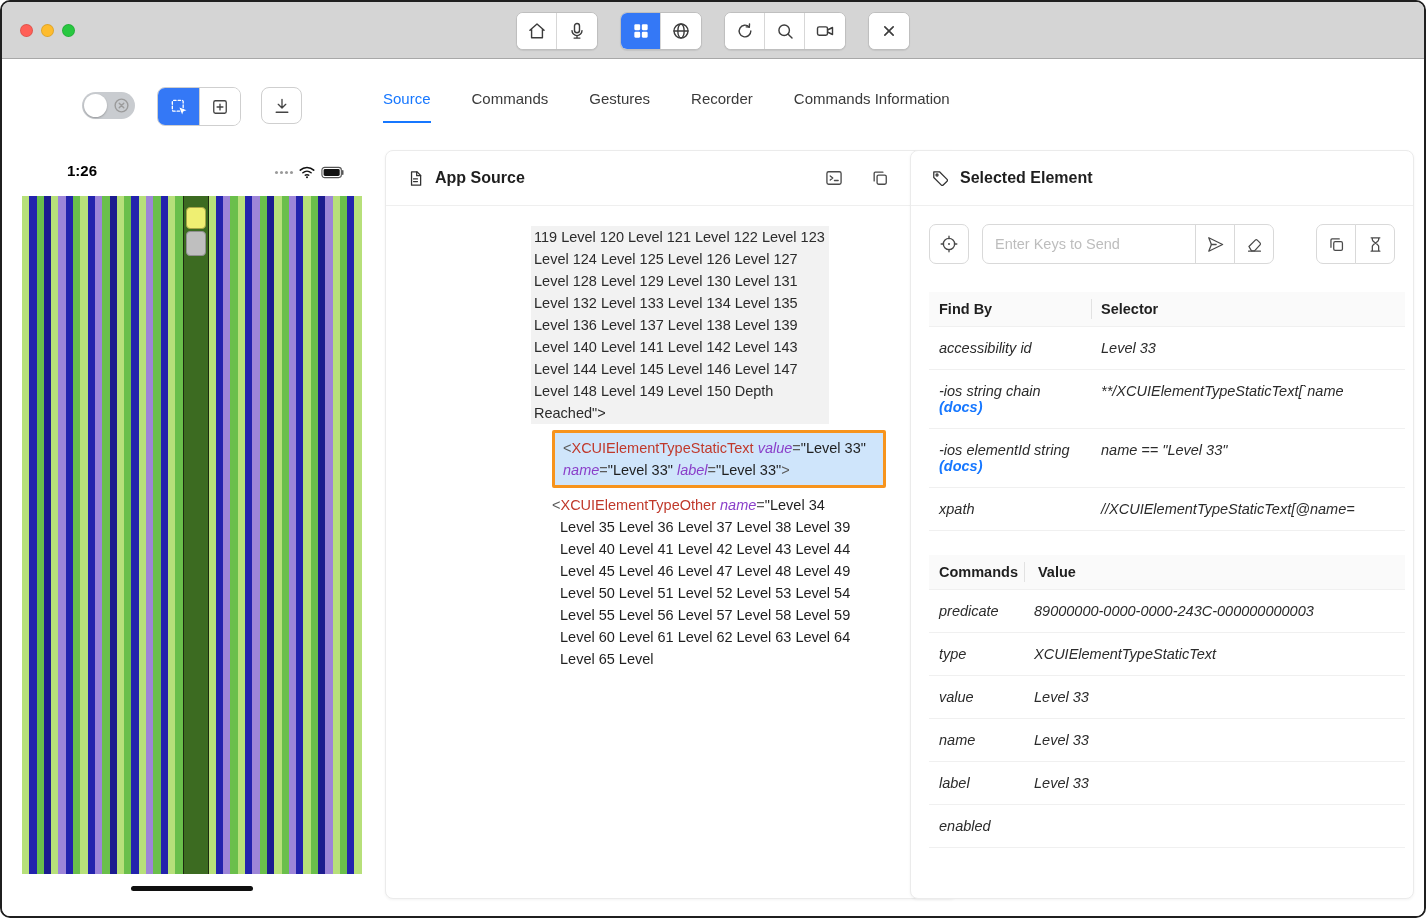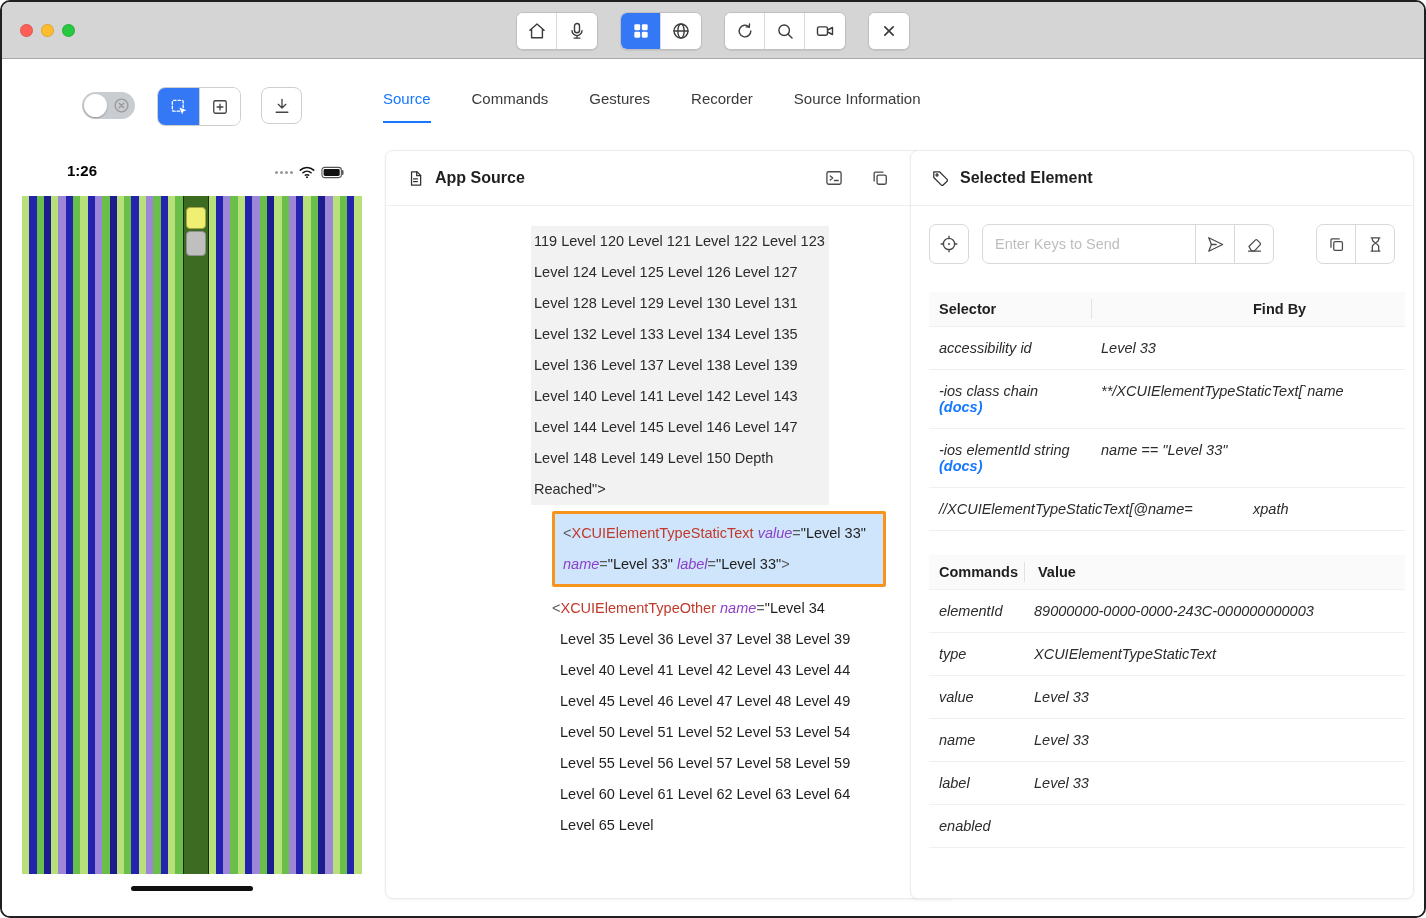--- a/index.html
+++ b/index.html
@@ -81,21 +81,21 @@
   .selected-card { left:908px; width:504px; }
   .card-header { height:55px; border-bottom:1px solid #efefef; display:flex; align-items:center;
                  padding:0 20px; gap:10px; }
   .card-title { font-size:16px; font-weight:700; color:#1f1f1f; }
   .card-header svg { stroke:#333; fill:none; stroke-width:1.6; stroke-linecap:round; stroke-linejoin:round; }
   .header-actions { margin-left:auto; display:flex; gap:26px; }
   .header-actions .hbtn { cursor:pointer; display:flex; align-items:center; }
   .header-actions svg { stroke:#4a4a4a; }
 
   
-  .tree { padding-top:20px; font-size:14.5px; line-height:31px; color:#2b2b2b; }
+  .tree { padding-top:20px; font-size:14.5px; line-height:22px; color:#2b2b2b; }
   .parent-block { margin-left:145px; width:298px; background:#f2f2f2; padding:0 3px; cursor:pointer; }
   .sel-block { margin-left:166px; margin-top:6px; width:334px; background:var(--sel-bg,#cfe5fb);
                border:3px solid var(--sel-border,#f7941d); border-radius:2px; padding:4px 8px; cursor:pointer; }
   .next-block { margin-left:166px; margin-top:6px; width:300px; padding-left:8px; text-indent:-8px; cursor:pointer; }
   .xb { color:#5a5a5a; }
   .xt { color:var(--syn-tag,#c0392b); }
   .xa { color:var(--syn-attr,#8a3fc9); font-style:italic; }
   .xv { color:var(--syn-val,#1f1f1f); }
 
   
@@ -302,21 +302,21 @@
       <div class="home-area">
         <div class="home-indicator"></div>
       </div>
     </div>
 
     <div class="tab-bar">
         <div class="tab active">Source</div>
         <div class="tab">Commands</div>
         <div class="tab">Gestures</div>
         <div class="tab">Recorder</div>
-        <div class="tab">Source Information</div>
+        <div class="tab">Commands Information</div>
       </div>
 
     <div class="card source-card">
       <div class="card-header">
         <svg width="19" height="19" viewBox="0 0 24 24">
             <path d="M7 3.5h6.8l4.7 4.6V20.5H7z"></path>
             <polyline points="13.5,3.5 13.5,8.4 18.5,8.4"></polyline>
             <path d="M9.5 12.5h5M9.5 15.8h5"></path>
           </svg>
         <span class="card-title">App Source</span>
@@ -390,61 +390,61 @@
           <div class="sq-btn">
             <svg width="19" height="19" viewBox="0 0 24 24">
                 <path d="M6.5 3.5h11M6.5 20.5h11M8 3.5v2.6c0 3 8 5 8 8.3v6.1M16 3.5v2.6c0 3-8 5-8 8.3v6.1"></path>
               </svg>
           </div>
         </div>
       </div>
 
       <div class="tbl find">
         <div class="thead">
+          <div class="th c1">Find By</div>
           <div class="th c2">Selector</div>
-          <div class="th c1">Find By</div>
         </div>
         <div>
             <div class="trow">
               <div class="td c1">
                 <div>accessibility id</div>
               </div>
               <div class="td c2 val">Level 33</div>
             </div>
             <div class="trow">
               <div class="td c1">
-                <div>-ios class chain</div>
+                <div>-ios string chain</div>
                 <div class="docs-link">(docs)</div>
               </div>
               <div class="td c2 val">**/XCUIElementTypeStaticText[`name</div>
             </div>
             <div class="trow">
               <div class="td c1">
                 <div>-ios elementId string</div>
                 <div class="docs-link">(docs)</div>
               </div>
               <div class="td c2 val">name == "Level 33"</div>
             </div>
             <div class="trow">
-              <div class="td c2 val">//XCUIElementTypeStaticText[@name=</div>
               <div class="td c1">
                 <div>xpath</div>
               </div>
+              <div class="td c2 val">//XCUIElementTypeStaticText[@name=</div>
             </div>
           </div>
       </div>
 
       <div class="tbl attr">
         <div class="thead">
           <div class="th c1">Commands</div>
           <div class="th c2">Value</div>
         </div>
         <div>
             <div class="trow">
-              <div class="td c1">elementId</div>
+              <div class="td c1">predicate</div>
               <div class="td c2 val">89000000-0000-0000-243C-000000000003</div>
             </div>
             <div class="trow">
               <div class="td c1">type</div>
               <div class="td c2 val">XCUIElementTypeStaticText</div>
             </div>
             <div class="trow">
               <div class="td c1">value</div>
               <div class="td c2 val">Level 33</div>
             </div>

